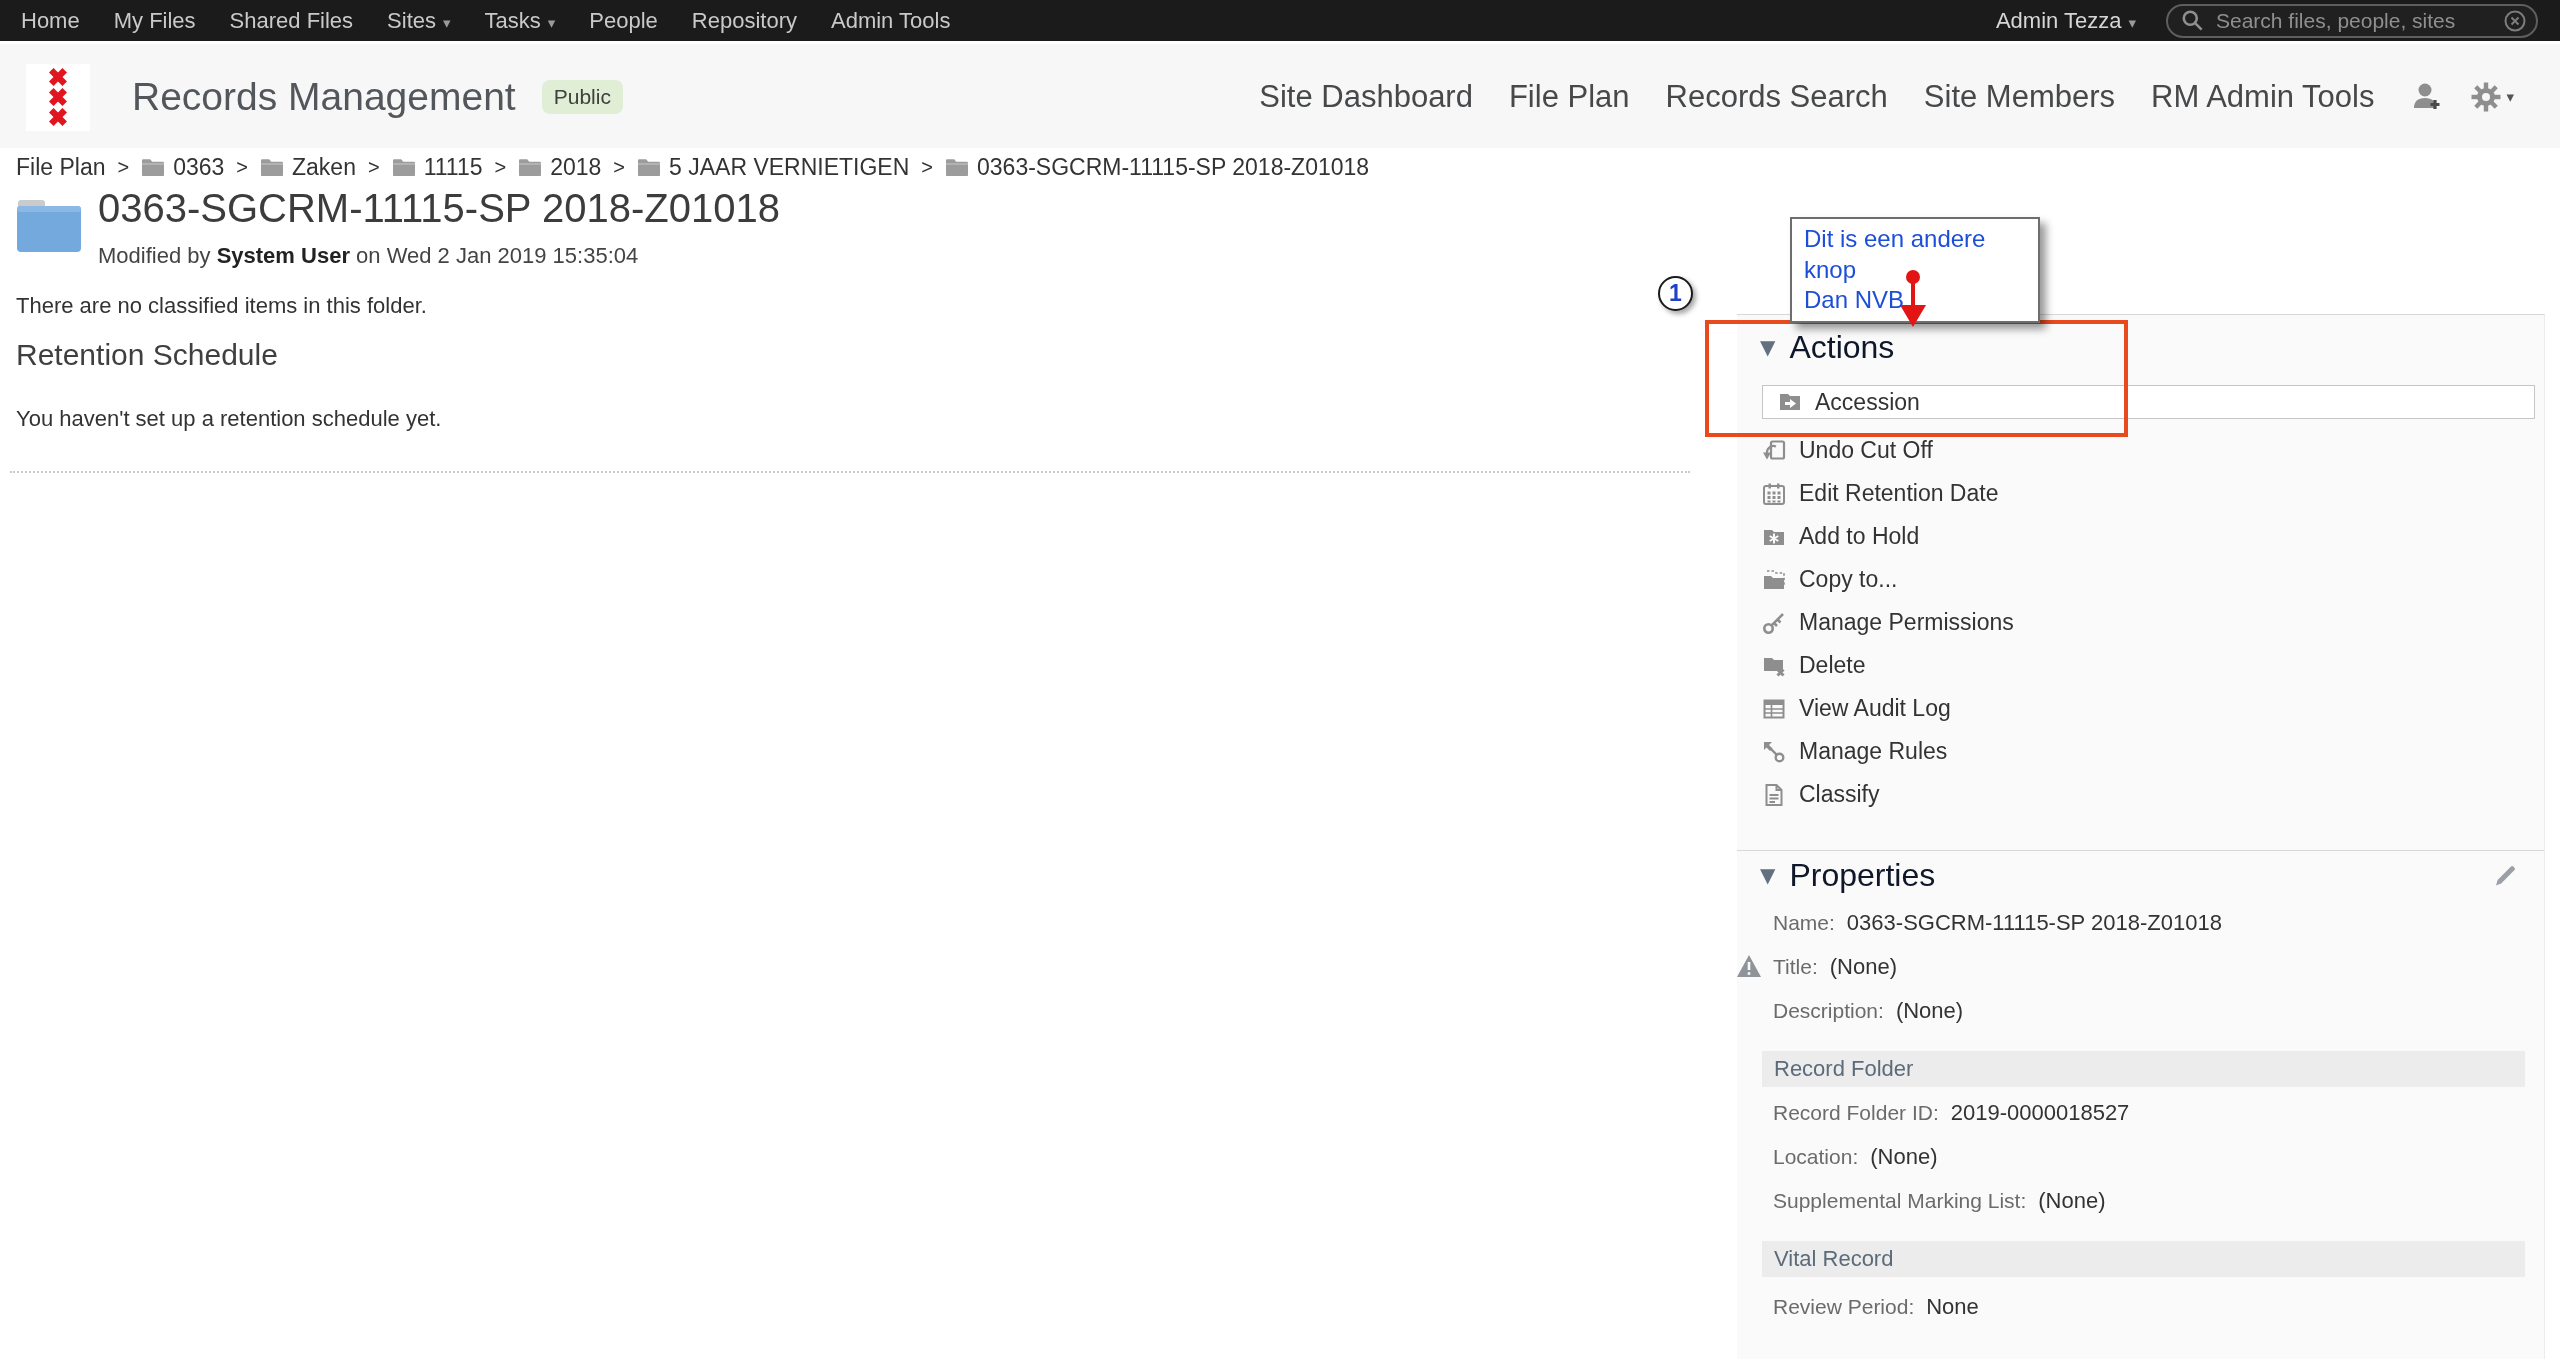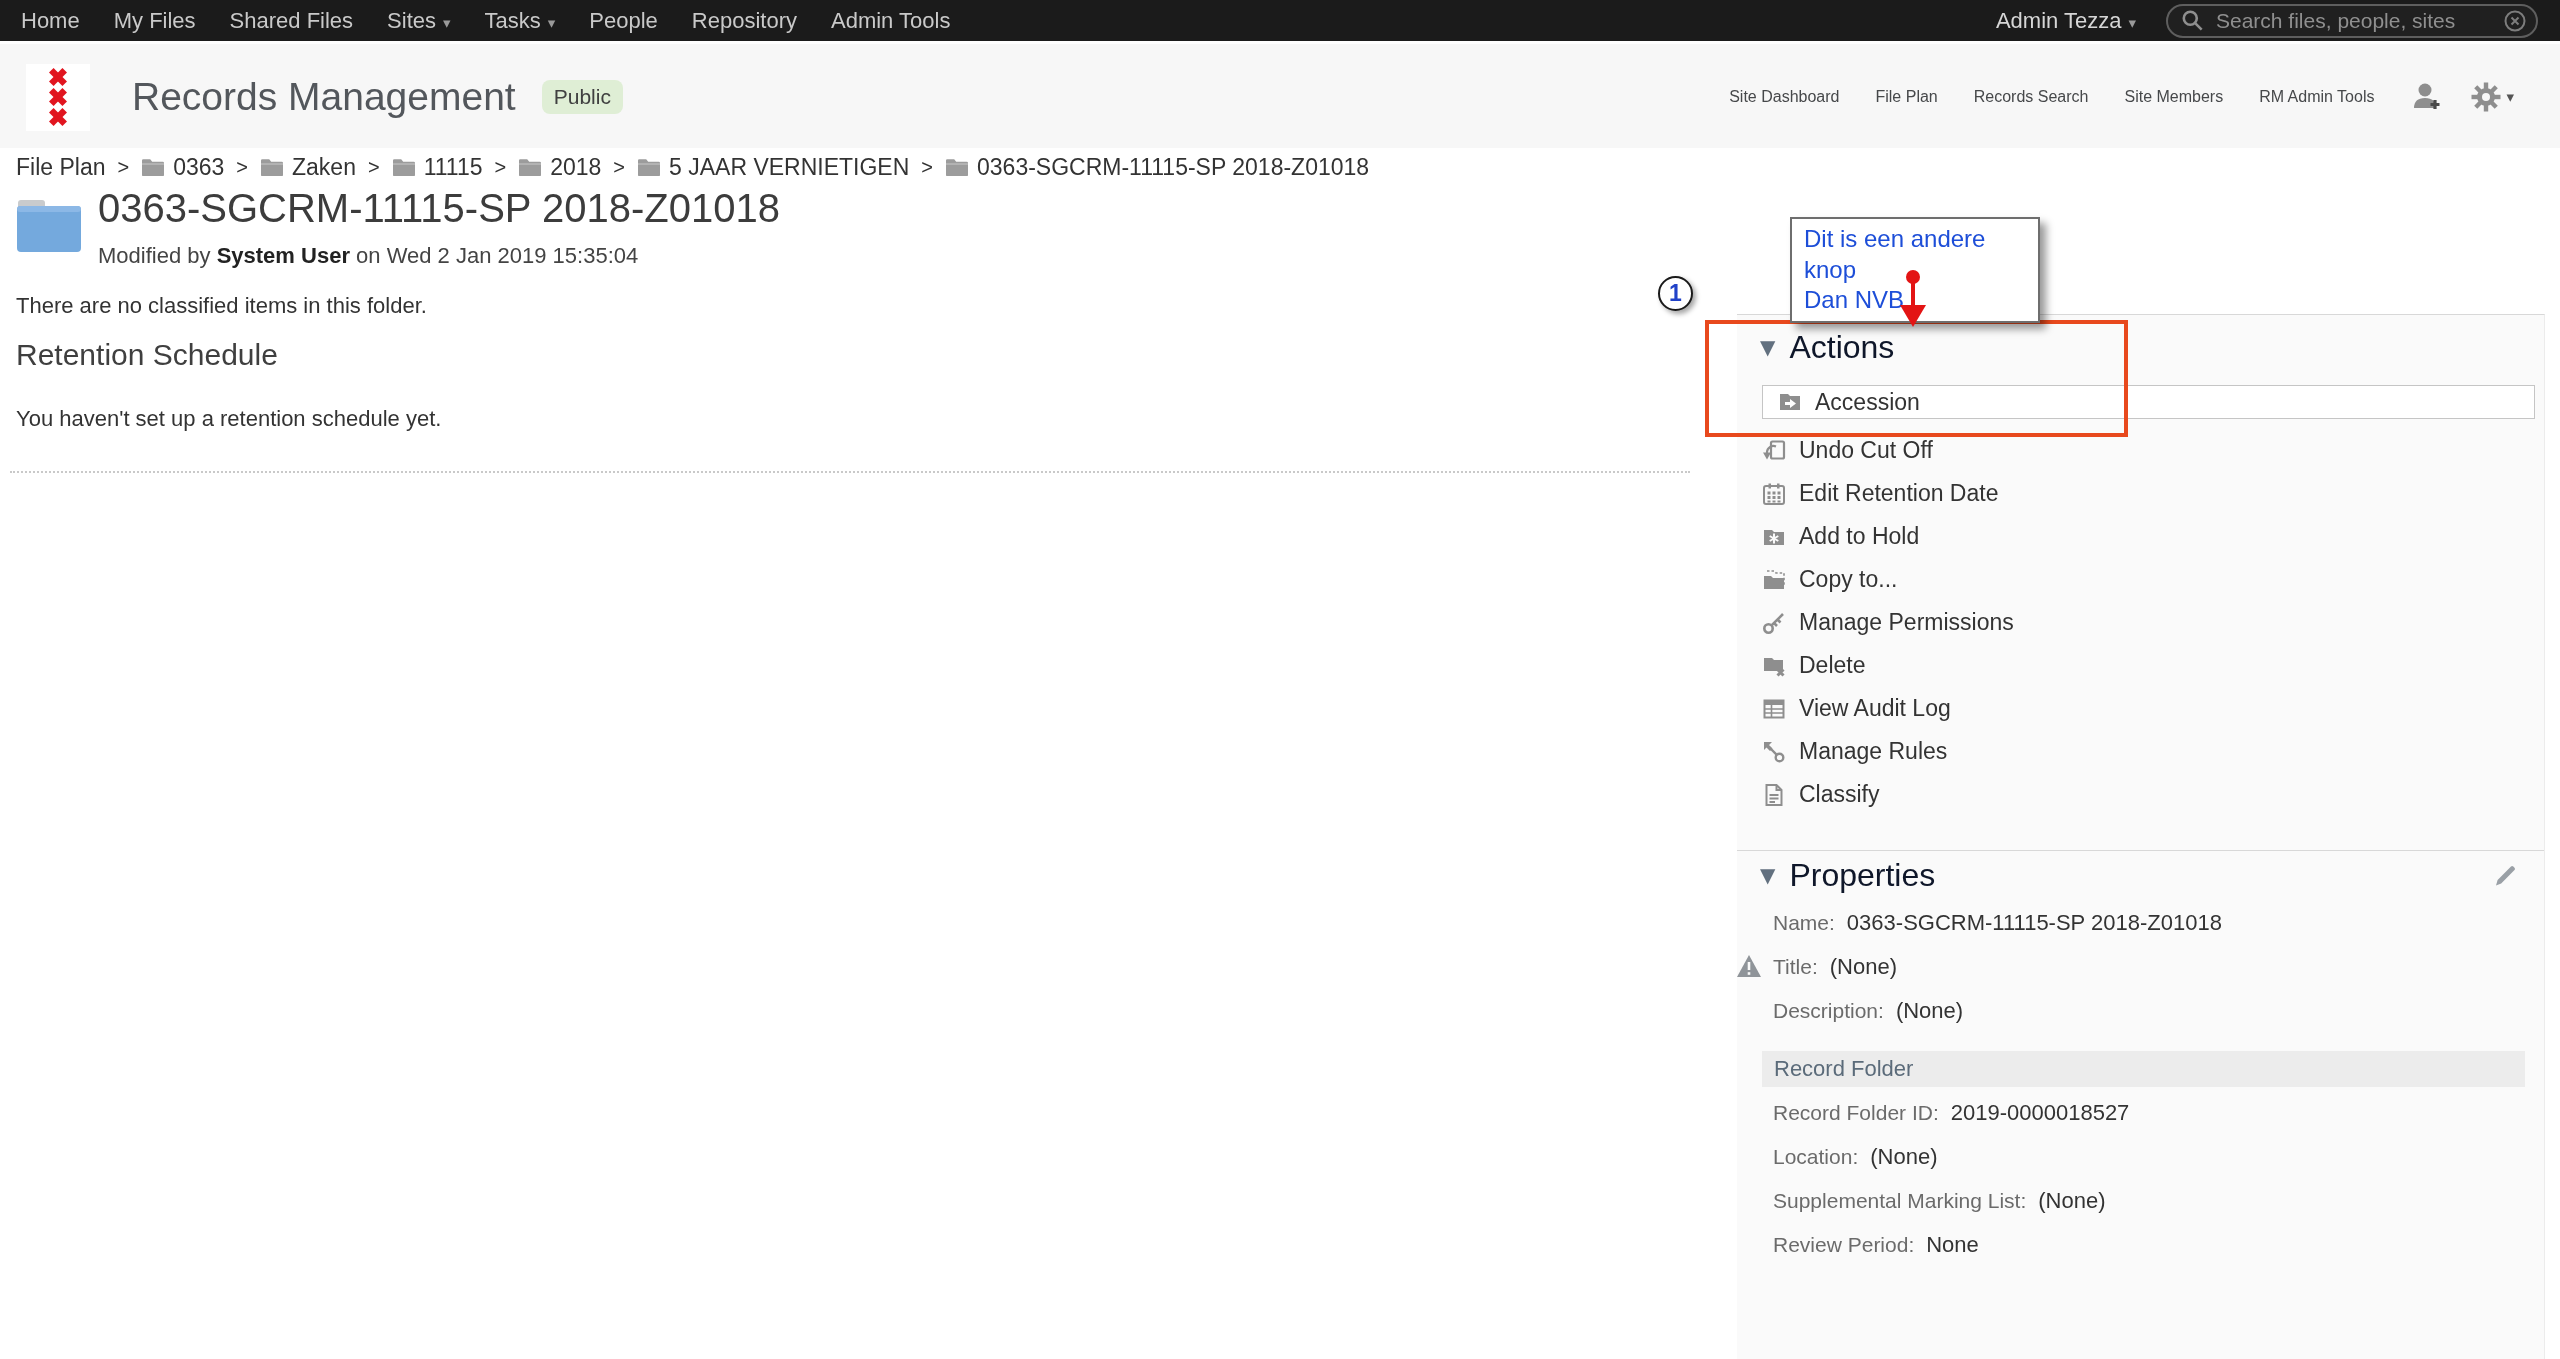--- a/index.html
+++ b/index.html
@@ -27,21 +27,21 @@
 
   
   .siteheader { position:absolute; left:0; top:44px; width:2560px; height:107px;
                 background:#f7f7f7; border-bottom:1px solid #e0e0e0;
                 display:flex; align-items:center; }
   .logo { margin-left:26px; width:64px; height:67px; cursor:pointer; flex:0 0 auto;}
   .site-title { margin-left:42px; font-size:39px; color:#53575c; white-space:nowrap;}
   .badge { margin-left:26px; background:#dfeed5; color:#404040; font-size:21px;
            padding:5px 12px; border-radius:8px; }
   .site-nav { margin-left:auto; display:flex; align-items:center; margin-right:20px; }
-  .site-nav-item { color:#46484a; font-size:16px; margin-right:36px; cursor:pointer; white-space:nowrap;}
+  .site-nav-item { color:#46484a; font-size:31px; margin-right:36px; cursor:pointer; white-space:nowrap;}
   .hdr-icon { display:flex; align-items:center; cursor:pointer; margin-right:26px; }
   .hdr-icon .caret { margin-left:4px; color:#555; }
 
   
   .breadcrumb { position:absolute; left:0; top:148px; width:2560px; height:38px;
                 display:flex; align-items:center; padding-left:16px; background:#fff;}
   .crumb { font-size:23px; color:#333; cursor:pointer; display:flex; align-items:center; white-space:nowrap;}
   .crumb-sep { font-size:20px; color:#333; margin:0 12px; }
   .crumb-folder { margin-right:8px; display:flex; }
 
@@ -435,20 +435,23 @@
     </div>
     <div class="prow">
       <span class="plabel">Location:</span>
       <span class="pvalue">(None)</span>
     </div>
     <div class="prow">
       <span class="plabel">Supplemental Marking List:</span>
       <span class="pvalue">(None)</span>
     </div>
 
+    <div class="group-bar">
+      <span class="group-title">Vital Record</span>
+    </div>
     <div class="prow">
       <span class="plabel">Review Period:</span>
       <span class="pvalue">None</span>
     </div>
   </div>
 </div>
 
 <div class="callout">
   <div>Dit is een andere knop</div>
   <div>Dan NVB</div>

